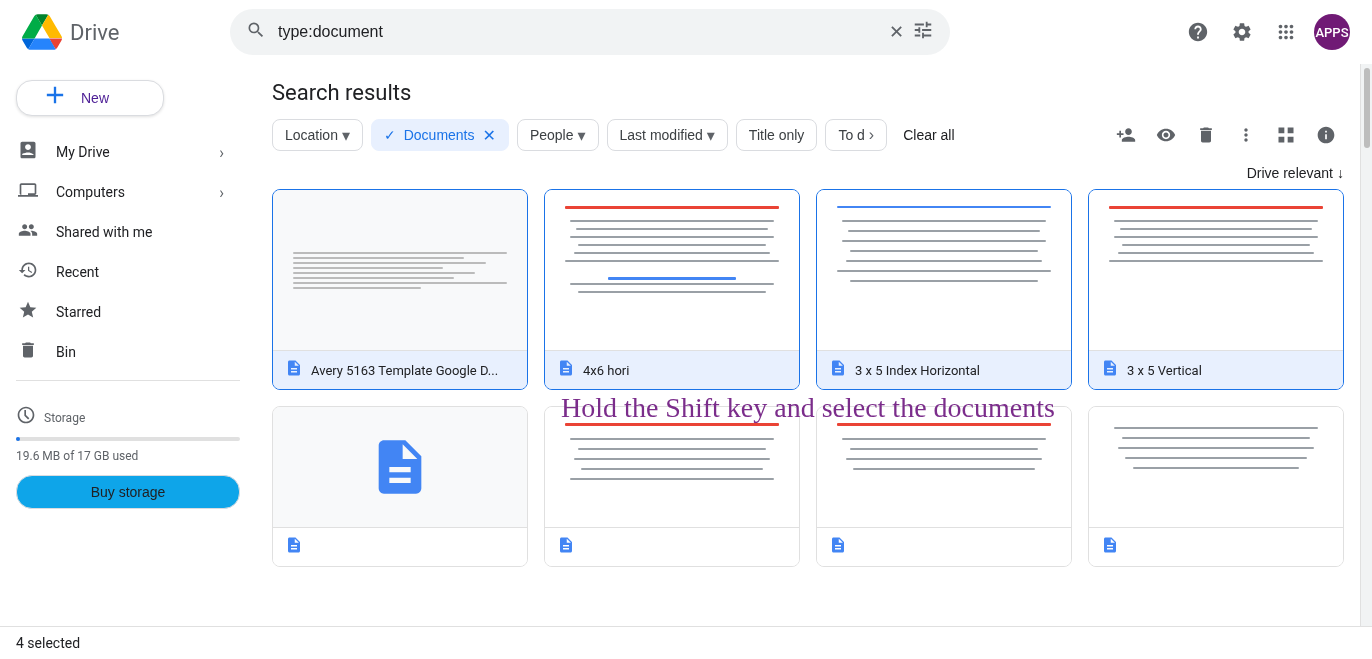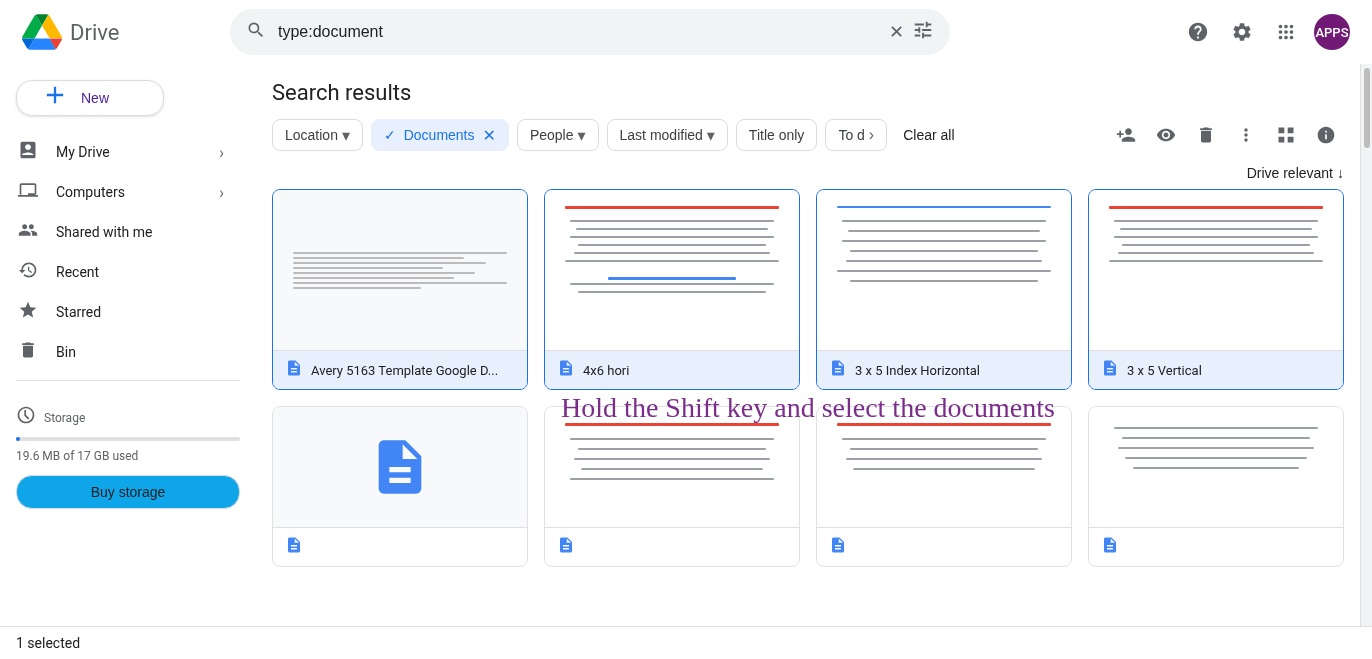--- a/index.html
+++ b/index.html
@@ -542,14 +542,14 @@
       </div>
     </div>
 
     <div style="width:12px;display:flex;flex-direction:column;background:#f1f3f4;border-left:1px solid #e0e0e0;">
       <div style="width:6px;height:80px;background:#bdbdbd;border-radius:3px;margin:4px auto;"></div>
     </div>
   </div>
 </div>
 
 <div class="bottom-bar">
-  <span>1 selected</span>
+  <span>4 selected</span>
 </div>
 
 </body></html>

